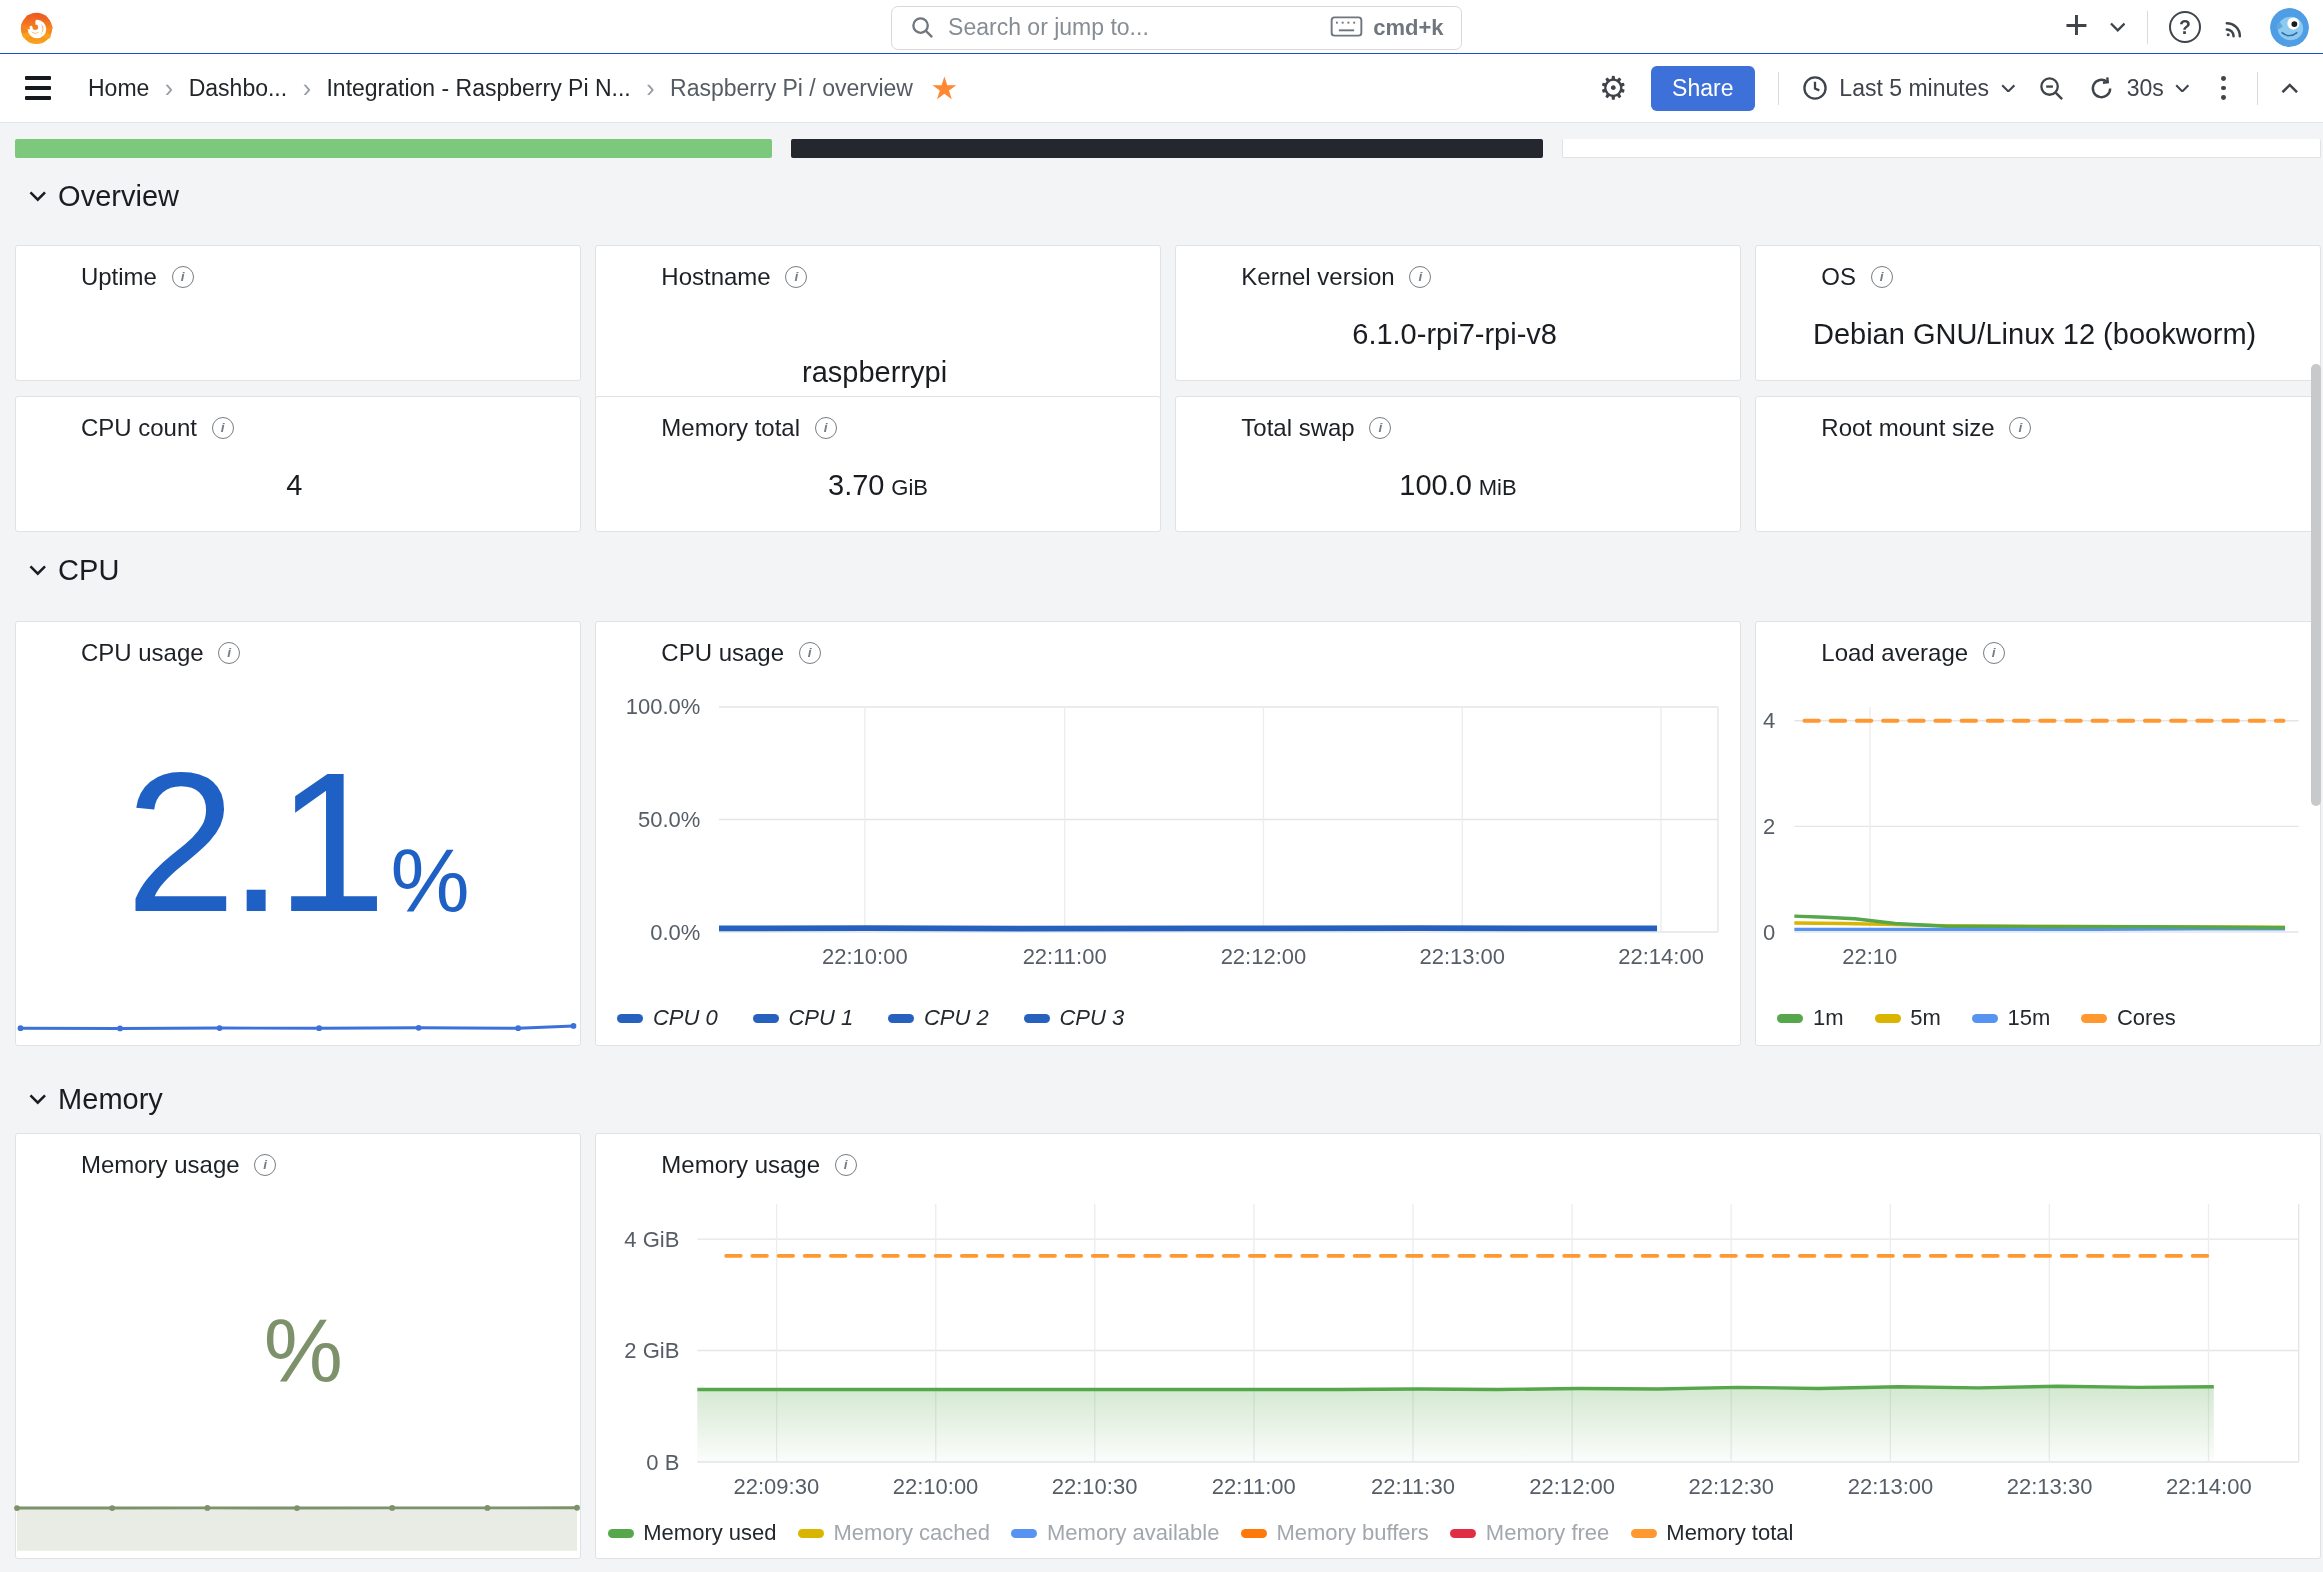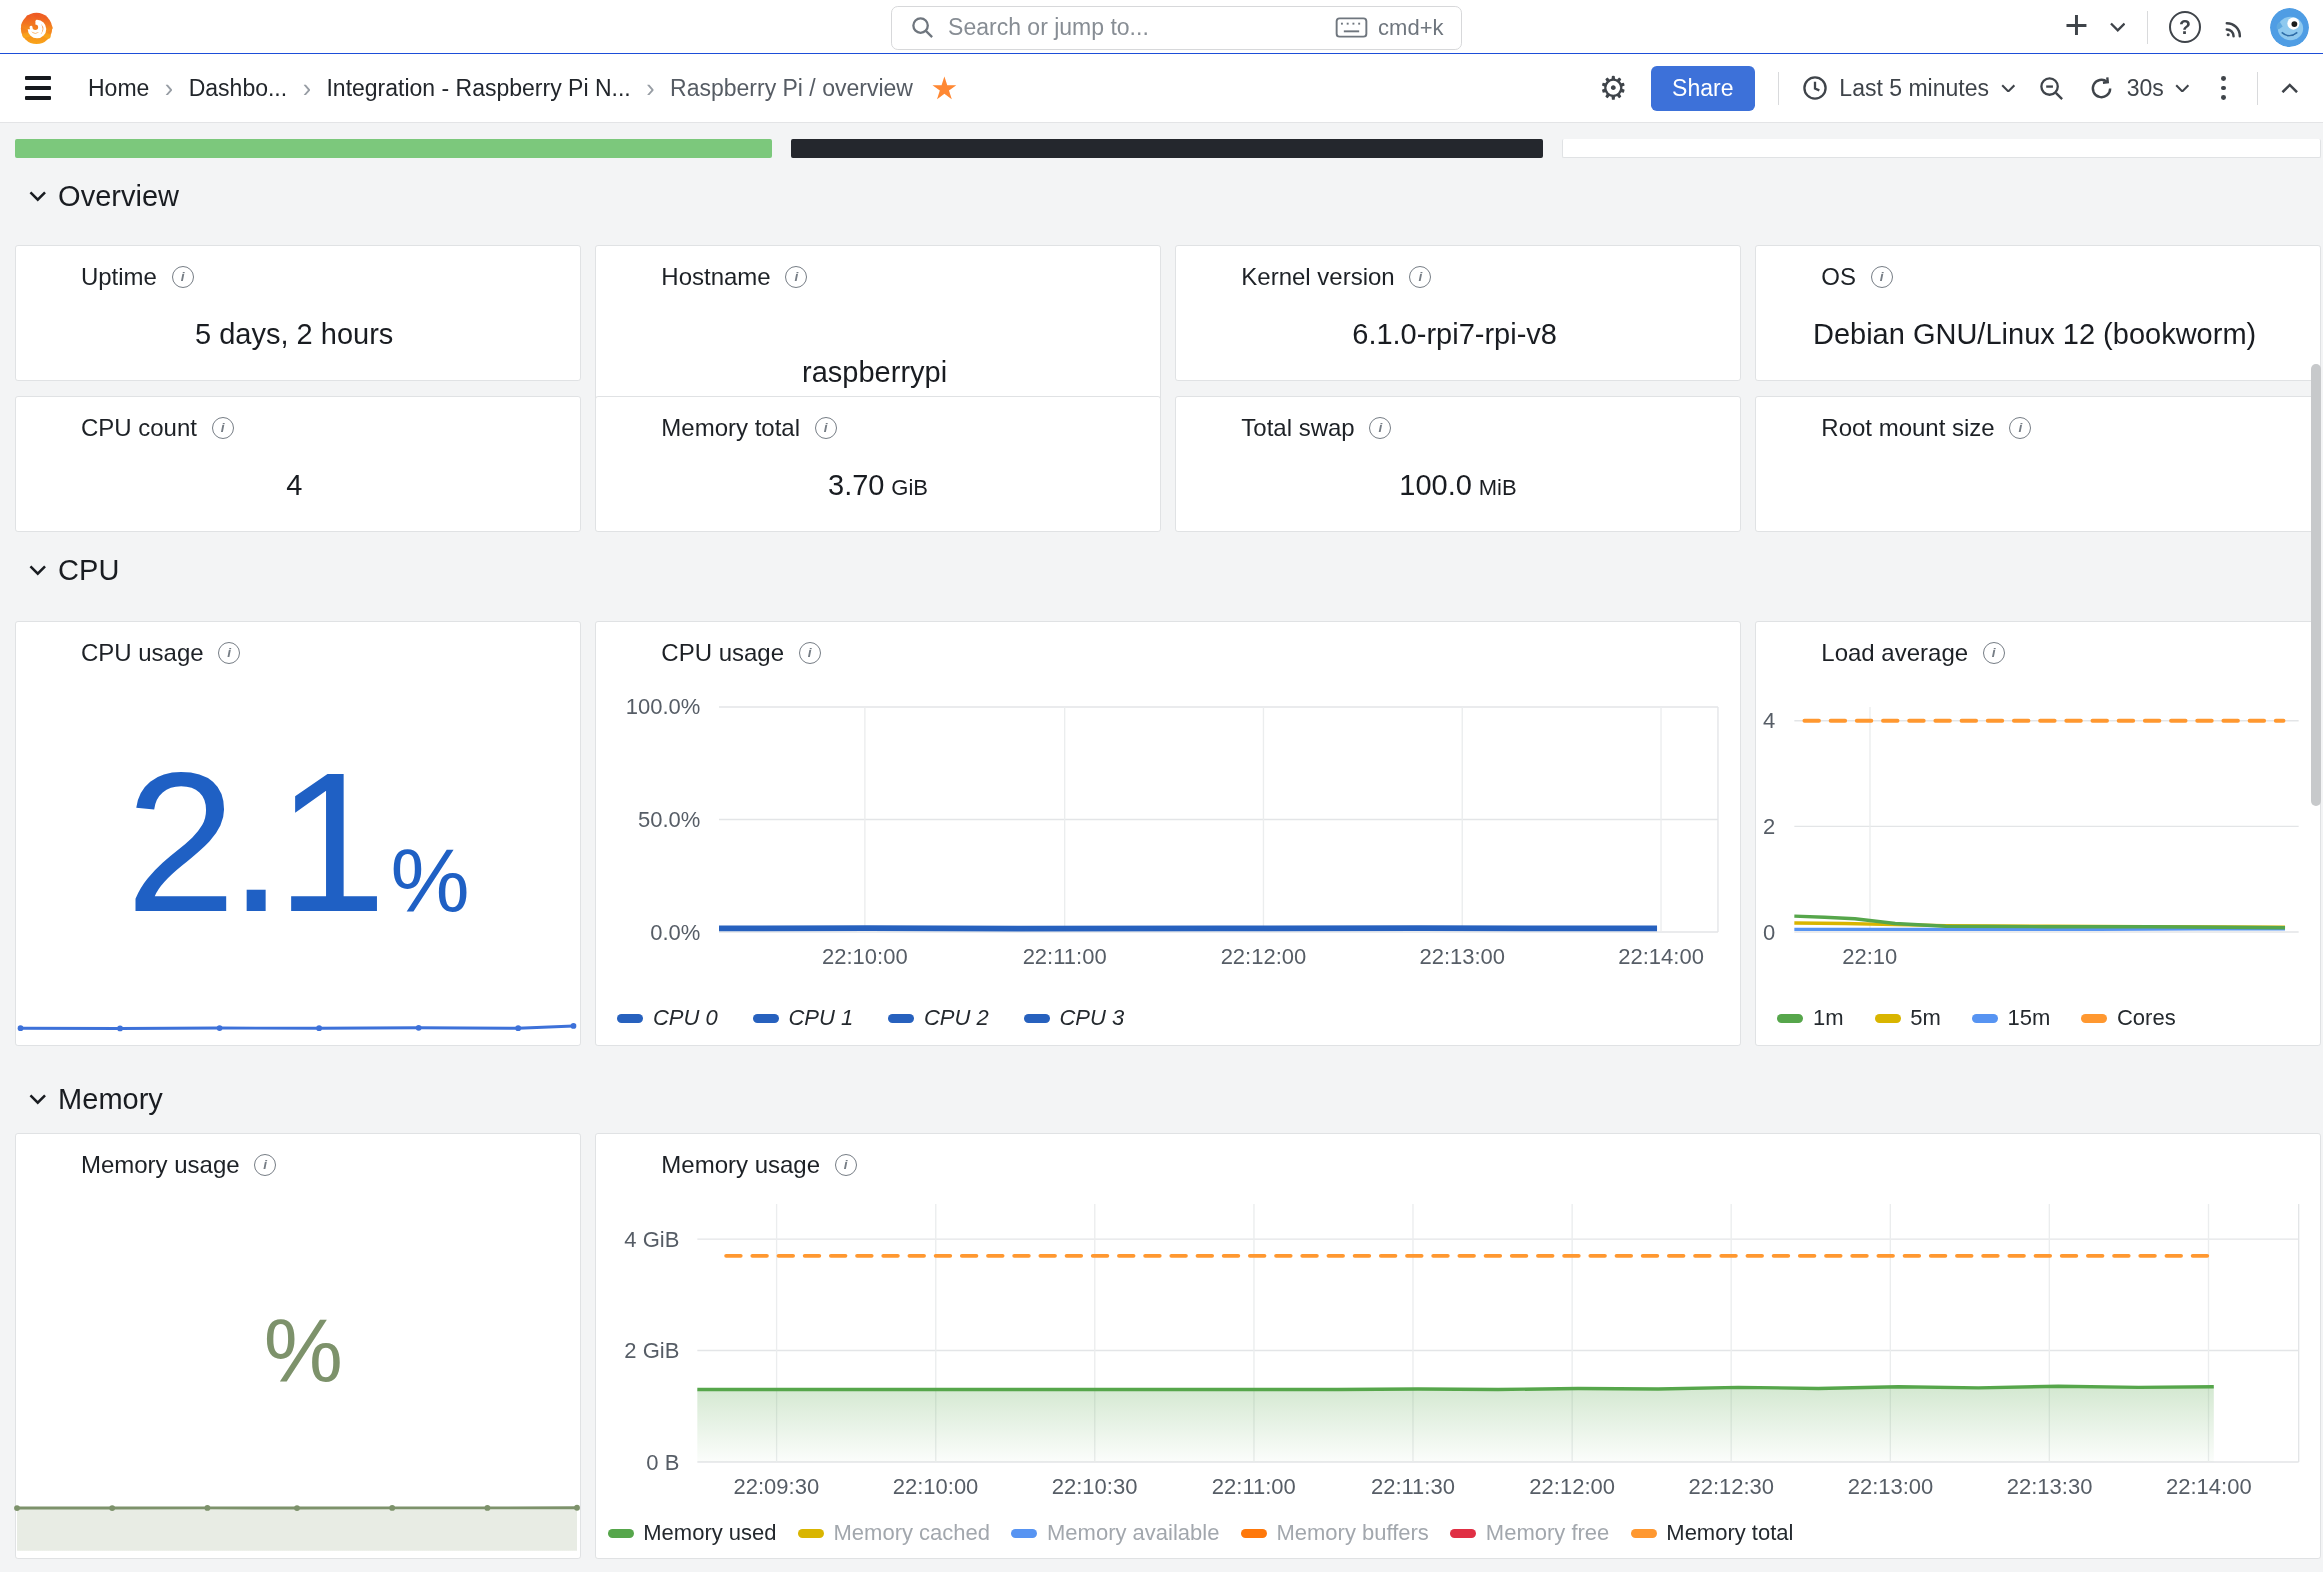--- a/index.html
+++ b/index.html
@@ -11,21 +11,21 @@
   }
 
   
   .topnav { position: absolute; left: 0; top: 0; width: 2323px; height: 54px;
     background: #fff; border-bottom: 1px solid #1d4ed8; }
   .logo { position: absolute; left: 15.5px; top: 6.8px; width: 41px; height: 41px; cursor: pointer; }
   .searchbox { position: absolute; left: 891px; top: 5.8px; width: 571px; height: 44px;
     border: 1px solid #d7d8da; border-radius: 6.8px; background: #fff;
     display: flex; align-items: center; padding: 0 17.5px; gap: 13.6px; }
   .searchbox .ph { flex: 1; font-size: 23px; color: #878d94; }
-  .shortcut { display: flex; align-items: center; gap: 9.7px; color: #6f767e; font-size: 22px; }
+  .shortcut { display: flex; gap: 9.7px; color: #6f767e; font-size: 22px; font-weight: bold; }
   .navright { position: absolute; right: 13.6px; top: 0; height: 54px; display: flex; align-items: center; gap: 21.3px; }
   .icon-btn { display: inline-flex; align-items: center; justify-content: center; color: #3f444a; cursor: pointer; }
   .plus-glyph { font-size: 41px; font-weight: 300; line-height: 1; color: #3f444a; margin-top: -3.9px; }
   .vdiv { width: 1px; height: 33px; background: #d9dadc; }
   .help-circle { width: 32px; height: 32px; border: 2.3px solid #3f444a; border-radius: 50%;
     font-size: 19.4px; font-weight: 600; display: inline-flex; align-items: center; justify-content: center; }
   .avatar { width: 39px; height: 39px; border-radius: 50%; overflow: hidden; }
 
   
   .toolbar { position: absolute; left: 0; top: 54px; width: 2323px; height: 69px;
@@ -225,21 +225,20 @@
         <polyline points="1.5,1.5 9,9 16.5,1.5"></polyline>
       </svg>
     <span>Overview</span>
   </div>
 
   <div class="panel" style="left:14.6px; top:245px; width:566px; height:136px;">
     <div class="ptitle">
         <span>Uptime</span>
         <span class="info">i</span>
       </div>
-    <div class="sval"><span>5 days, 2 hours</span><span class="sunit"></span></div>
   </div>
   <div class="panel" style="left:595px; top:245px; width:566px; height:174px;">
     <div class="ptitle">
         <span>Hostname</span>
         <span class="info">i</span>
       </div>
     <div class="sval"><span>raspberrypi</span><span class="sunit"></span></div>
   </div>
   <div class="panel" style="left:1175px; top:245px; width:566px; height:136px;">
     <div class="ptitle">

